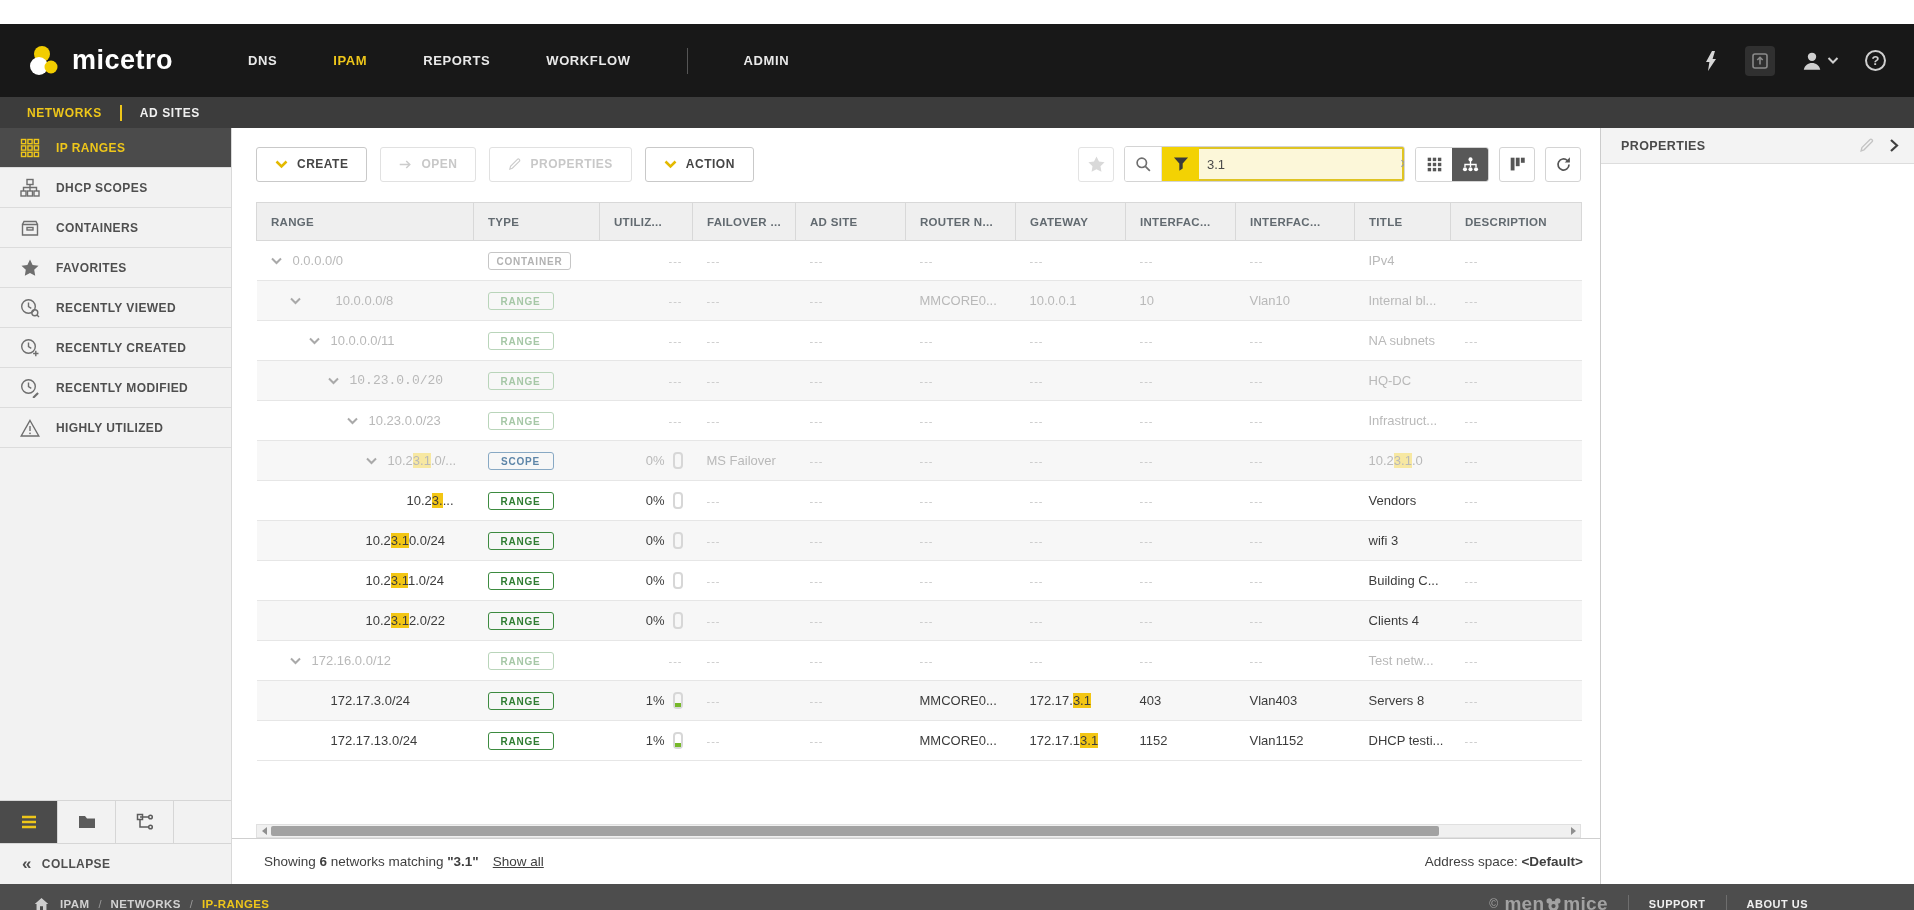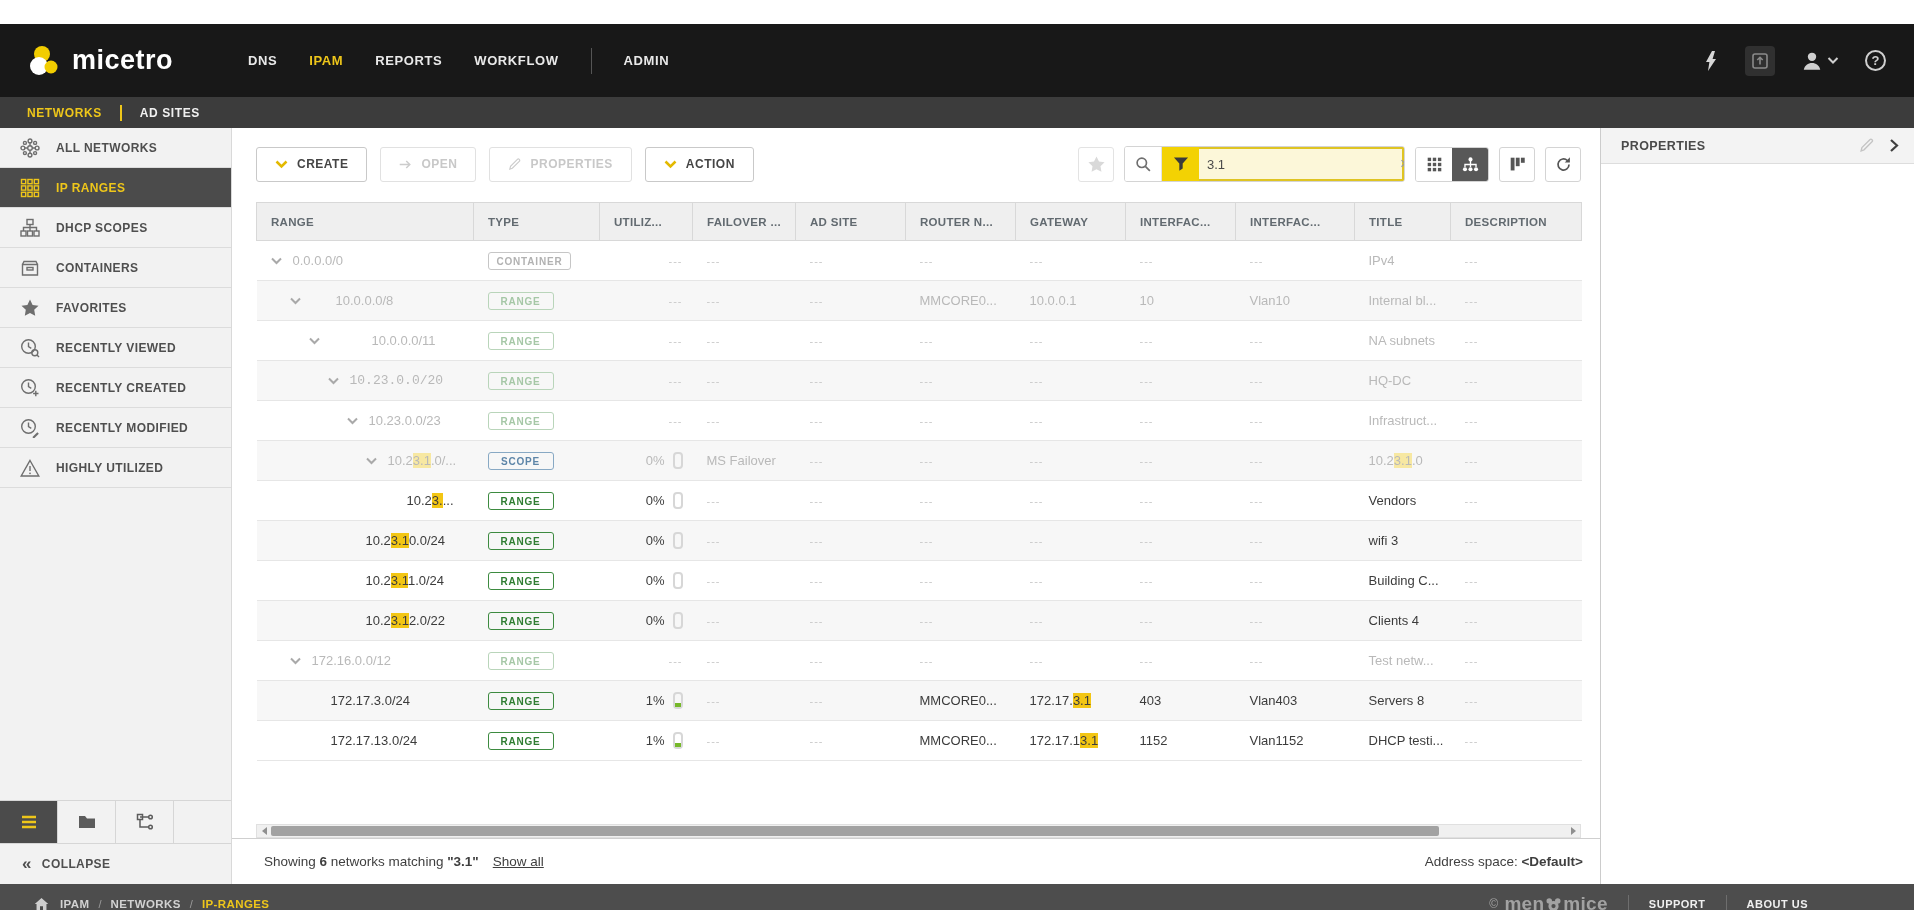--- a/index.html
+++ b/index.html
@@ -3,21 +3,21 @@
 <meta charset="utf-8">
 <style>
   * { margin:0; padding:0; box-sizing:border-box; }
   html,body { width:1914px; height:910px; overflow:hidden; font-family:"Liberation Sans",sans-serif; background:#fff; }
   .app { width:1914px; height:910px; display:flex; flex-direction:column;margin-top:24px; }
 
   
   .topnav { height:73px; background:#181818; display:flex; align-items:center; padding:0 28px; flex:0 0 auto; }
   .brand { display:flex; align-items:center; gap:10px; margin-right:75px; }
   .brand-text { color:#fff; font-size:27px; font-weight:700; letter-spacing:.5px; }
-  .topnav-items { display:flex; align-items:center; gap:32px; }
+  .topnav-items { display:flex; align-items:center; gap:56px; }
   .topnav-item { color:#e9e9e9; font-size:13px; font-weight:700; letter-spacing:.6px; cursor:pointer; background:none; border:none; font-family:inherit; }
   .topnav-item.active { color:#eec61a; }
   .topnav-divider { width:1px; height:26px; background:#555; }
   .topnav-right { margin-left:auto; display:flex; align-items:center; gap:26px; }
   .icon-btn { background:none; border:none; color:#cfcfcf; cursor:pointer; display:flex; align-items:center; gap:4px; }
   .icon-btn.dimbox { background:#303030; border-radius:4px; padding:5px; color:#8a8a8a; }
   .help-badge { width:21px; height:21px; border:2px solid #cfcfcf; border-radius:50%; color:#cfcfcf; font-weight:700; font-size:13px; display:flex; align-items:center; justify-content:center; }
 
   
   .subnav { height:31px; background:#3c3c3c; display:flex; align-items:center; padding:0 27px; gap:18px; flex:0 0 auto; }
@@ -181,35 +181,20 @@
   <div class="subnav" id="subnav">
       <button class="subnav-item active">NETWORKS</button>
       <span class="subnav-divider"></span>
       <button class="subnav-item">AD SITES</button>
     </div>
 
   <div class="content">
 
     <aside class="sidebar">
       <nav id="side-items">
-          <button class="side-item">
-            <span class="ic"><svg viewBox="0 0 20 20">
-                <circle cx="10" cy="10" r="2.3"></circle>
-                <circle cx="10" cy="2.9" r="1.9"></circle>
-                <circle cx="2.9" cy="10" r="1.9"></circle>
-                <circle cx="17.1" cy="10" r="1.9"></circle>
-                <circle cx="10" cy="17.1" r="1.9"></circle>
-                <circle cx="4.9" cy="4.9" r="1.5"></circle>
-                <circle cx="15.1" cy="4.9" r="1.5"></circle>
-                <circle cx="4.9" cy="15.1" r="1.5"></circle>
-                <circle cx="15.1" cy="15.1" r="1.5"></circle>
-                <path d="M10 4.8v3M10 12.2v3M4.8 10h3M12.2 10h3"></path>
-              </svg></span>
-            <span class="lbl">ALL NETWORKS</span>
-          </button>
           <button class="side-item active">
             <span class="ic"><svg viewBox="0 0 20 20">
                 <rect x="1.5" y="1.5" width="4.2" height="4.2"></rect>
                 <rect x="7.9" y="1.5" width="4.2" height="4.2"></rect>
                 <rect x="14.3" y="1.5" width="4.2" height="4.2"></rect>
                 <rect x="1.5" y="7.9" width="4.2" height="4.2"></rect>
                 <rect x="7.9" y="7.9" width="4.2" height="4.2"></rect>
                 <rect x="14.3" y="7.9" width="4.2" height="4.2"></rect>
                 <rect x="1.5" y="14.3" width="4.2" height="4.2"></rect>
                 <rect x="7.9" y="14.3" width="4.2" height="4.2"></rect>
@@ -474,21 +459,21 @@
                 <td><span class="dash">---</span></td>
                 <td>MMCORE0...</td>
                 <td><span>10.0.0.1</span></td>
                 <td>10</td>
                 <td>Vlan10</td>
                 <td><span>Internal bl...</span></td>
                 <td><span class="dash">---</span></td>
               </tr>
               <tr class="dim">
                 <td>
-                  <div class="range-cell" style="padding-left: 38px; gap: 41px;">
+                  <div class="range-cell" style="padding-left: 38px;">
                     <span class="chev-icon">
                       <svg viewBox="0 0 11 8">
                         <path d="M1 1.5l4.5 4.5L10 1.5"></path>
                       </svg>
                     </span>
                     <span><span>10.0.0.0/11</span></span>
                   </div>
                 </td>
                 <td><span class="badge range">RANGE</span></td>
                 <td>

